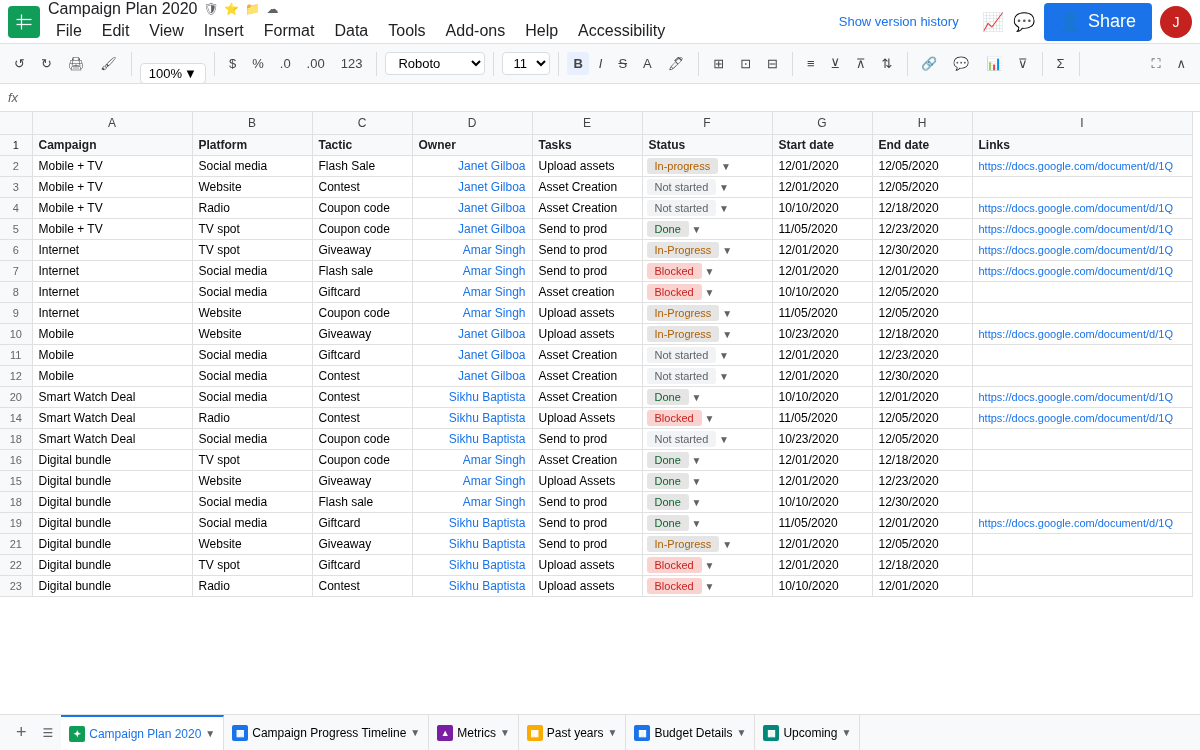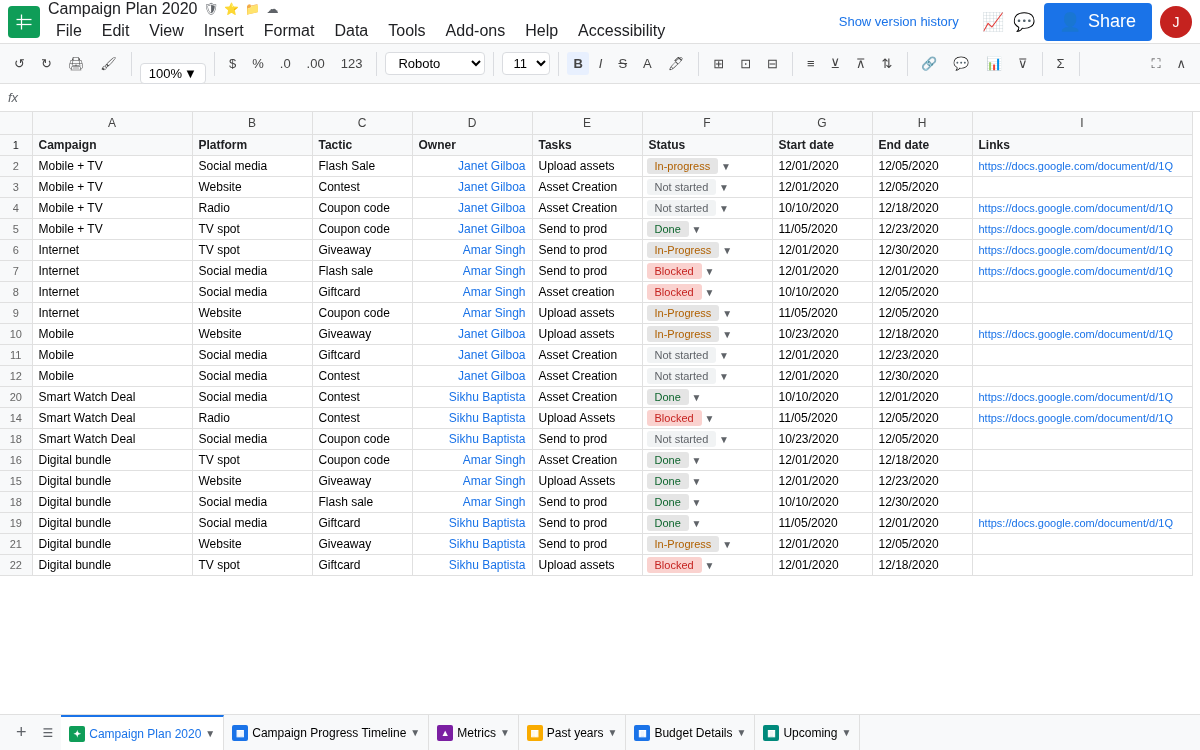--- a/index.html
+++ b/index.html
@@ -458,20 +458,32 @@
             <td>Digital bundle</td>
             <td>TV spot</td>
             <td>Giftcard</td>
             <td class="owner-cell">Sikhu Baptista</td>
             <td>Upload assets</td>
             <td style="padding: 2px 4px;"><span class="status-badge status-blocked">Blocked</span><span class="dropdown-arrow"> ▼</span></td>
             <td>12/01/2020</td>
             <td>12/18/2020</td>
             <td class="link-cell"></td>
           </tr>
+          <tr>
+            <td class="row-header">23</td>
+            <td>Digital bundle</td>
+            <td>Radio</td>
+            <td>Contest</td>
+            <td class="owner-cell">Sikhu Baptista</td>
+            <td>Upload assets</td>
+            <td style="padding: 2px 4px;"><span class="status-badge status-blocked">Blocked</span><span class="dropdown-arrow"> ▼</span></td>
+            <td>10/10/2020</td>
+            <td>12/01/2020</td>
+            <td class="link-cell"></td>
+          </tr>
         </tbody>
     </table>
   </div>
 </div>
 
 <div class="sheet-tabs">
   <span class="add-sheet">+</span>
   <span class="sheets-menu">☰</span>
   <div class="tab-btn tab-active">
     <div class="tab-icon tab-icon-green">✦</div>

